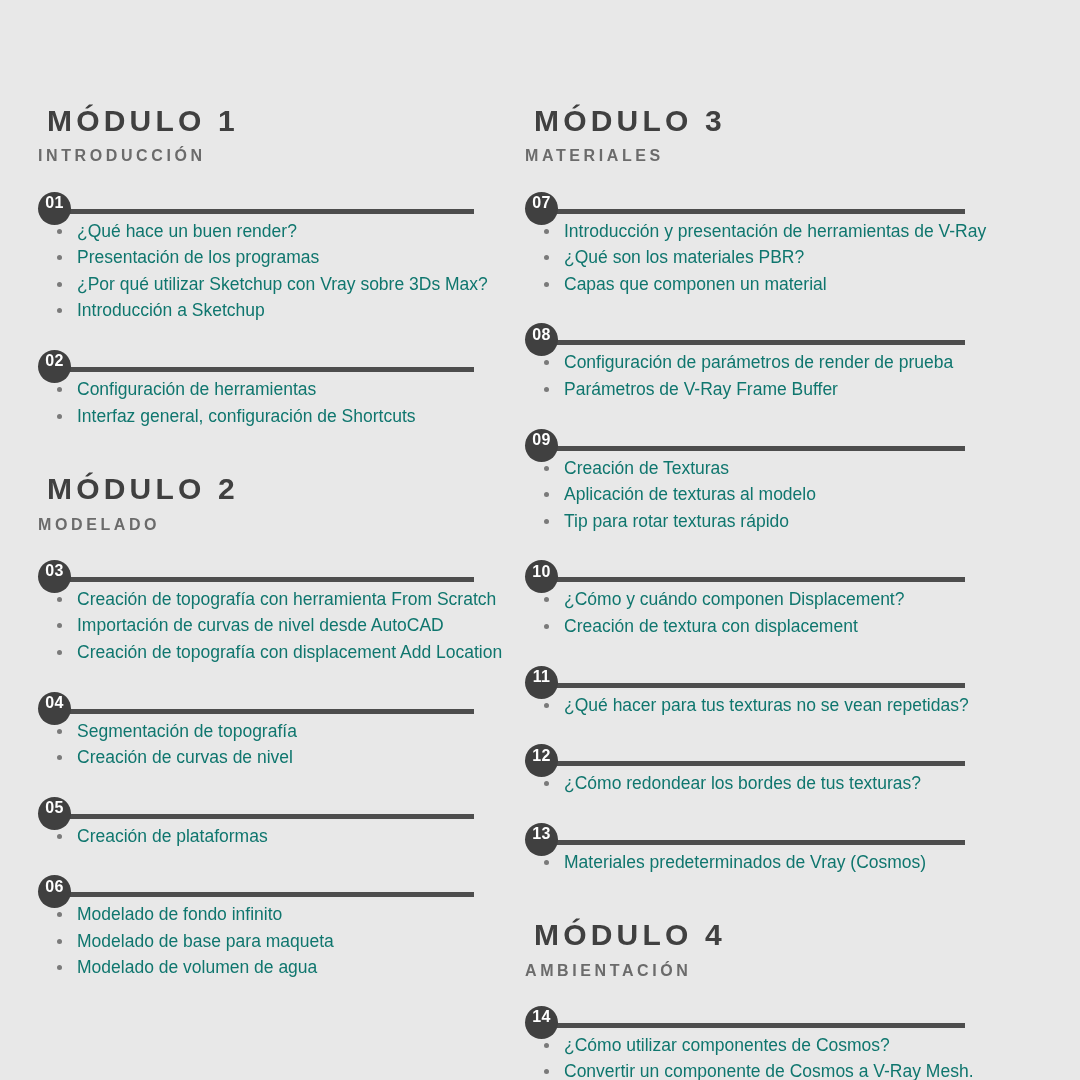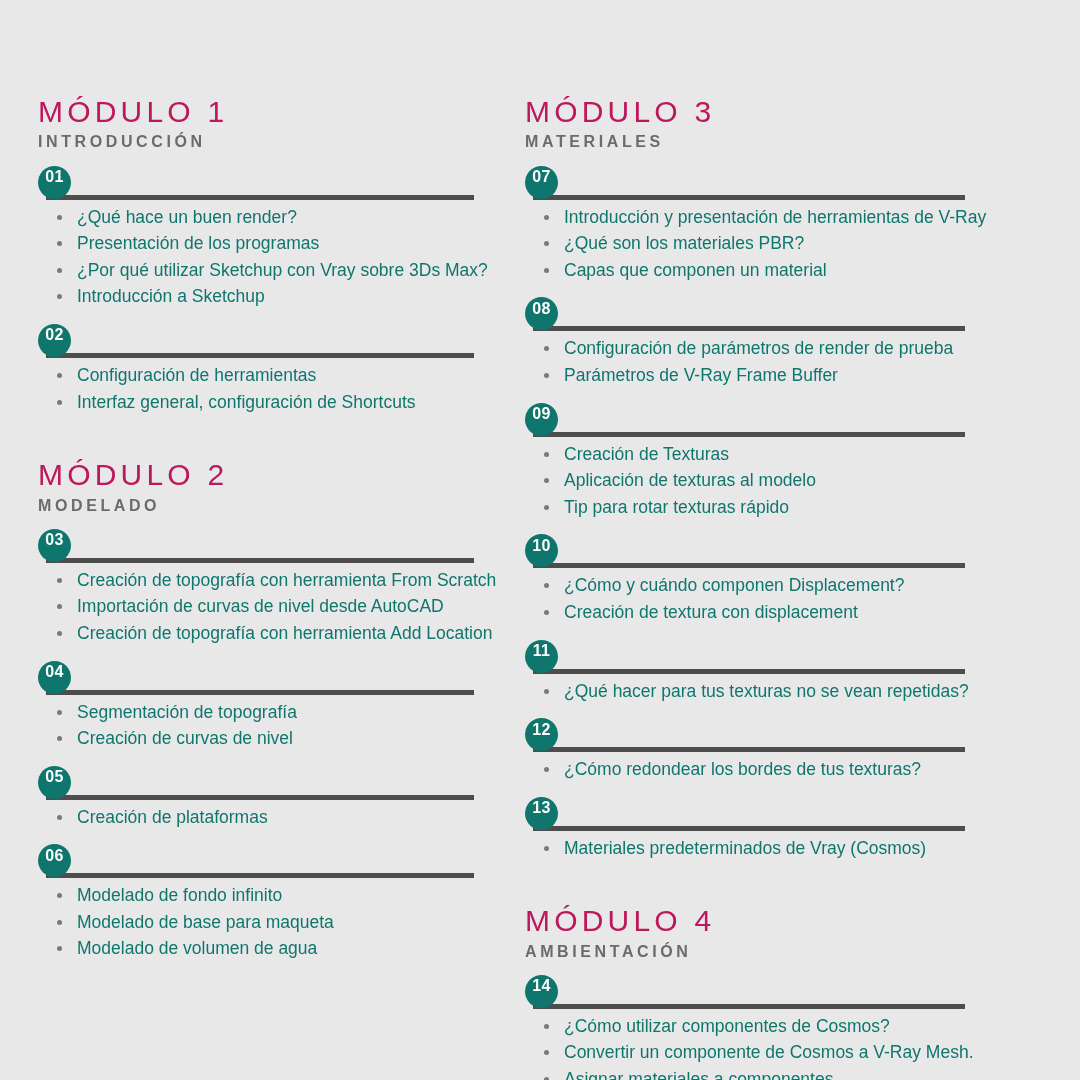--- a/index.html
+++ b/index.html
@@ -50,25 +50,25 @@
   
   .module {
     margin-bottom: 0;
   }
   .module + .module {
     margin-top: 44px;
   }
 
   .module-title {
     font-size: 30px;
-    font-weight: 400;
-    color: #be185d;
+    font-weight: 700;
+    color: #404040;
     letter-spacing: 4.2px;
     line-height: 1.08;
-    margin: 0;
+    margin: 9px;
     white-space: nowrap;
   }
   .module-subtitle {
     font-size: 16px;
     font-weight: 700;
     color: #6b6b6b;
     letter-spacing: 3.6px;
     line-height: 1.2;
     margin: 4px 0 0 0;
     white-space: nowrap;
@@ -79,25 +79,25 @@
     position: relative;
     margin-top: 14px;
   }
   .lesson-head {
     position: relative;
     height: 36px;
   }
   .badge {
     position: absolute;
     left: 0;
-    top: 0;
+    top: 12px;
     width: 33px;
     height: 33px;
     border-radius: 50%;
-    background: #0f766e;
+    background: #404040;
     color: #ffffff;
     font-size: 16px;
     font-weight: 700;
     letter-spacing: 0.3px;
     display: flex;
     align-items: center;
     justify-content: center;
     z-index: 2;
     box-sizing: border-box;
     padding-bottom: 10px;
@@ -176,21 +176,21 @@
           <h2 class="module-title">MÓDULO 2</h2>
           <h3 class="module-subtitle">MODELADO</h3>
           <div class="lesson">
             <div class="lesson-head">
               <div class="rule"></div>
               <div class="badge">03</div>
             </div>
             <ul class="topics">
               <li class="topic">Creación de topografía con herramienta From Scratch</li>
               <li class="topic">Importación de curvas de nivel desde AutoCAD</li>
-              <li class="topic">Creación de topografía con herramienta Add Location</li>
+              <li class="topic">Creación de topografía con displacement Add Location</li>
             </ul>
           </div>
           <div class="lesson">
             <div class="lesson-head">
               <div class="rule"></div>
               <div class="badge">04</div>
             </div>
             <ul class="topics">
               <li class="topic">Segmentación de topografía</li>
               <li class="topic">Creación de curvas de nivel</li>

